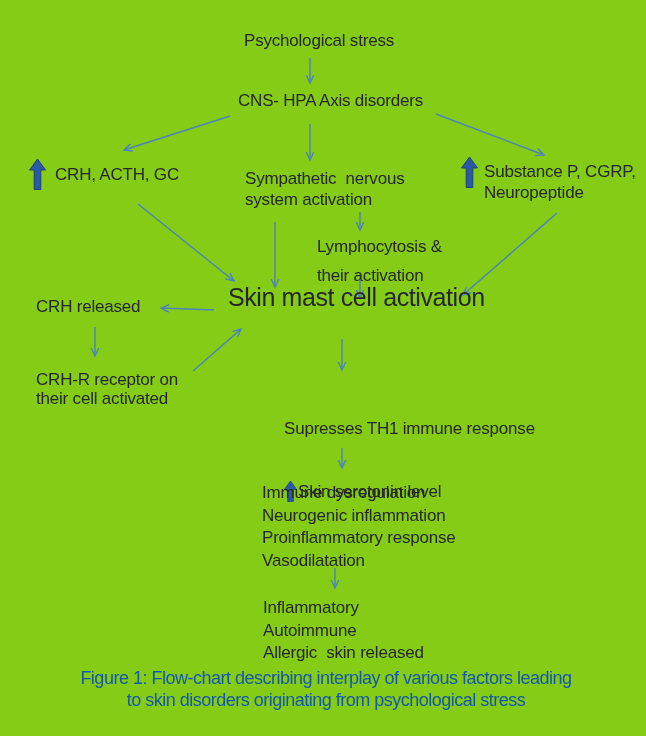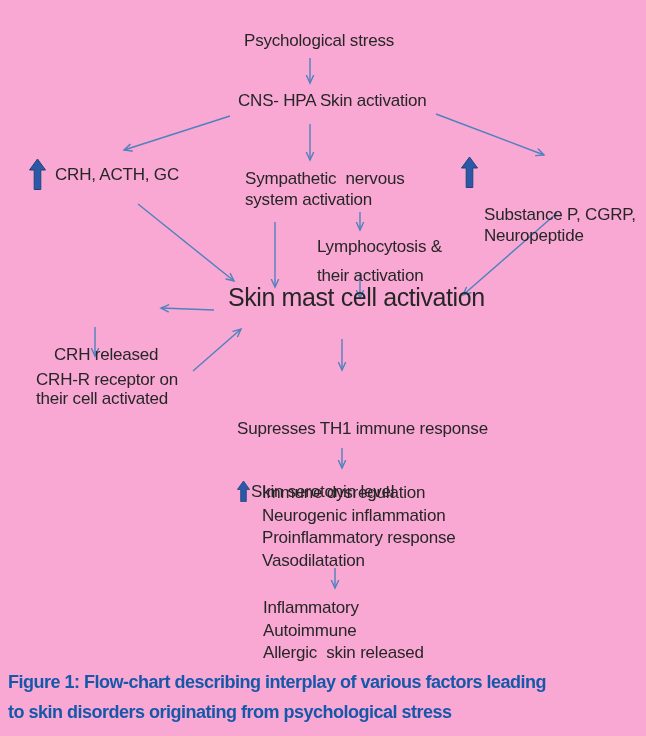--- a/index.html
+++ b/index.html
@@ -1,38 +1,38 @@
 <!DOCTYPE html>
 <html><head>
 <meta charset="utf-8">
 <style>
   html,body{margin:0;padding:0;background:#fff;}
-  .fig{position:relative;width:646px;height:736px;background:#f9a8d4;overflow:hidden;
+  .fig{position:relative;width:646px;height:736px;background:#84cc16;overflow:hidden;
        font-family:"Liberation Sans",sans-serif;color:#262626;}
   .arrows{position:absolute;left:0;top:0;pointer-events:none;}
   .node{position:absolute;font-size:17px;line-height:21px;white-space:pre-wrap;letter-spacing:-0.2px;}
   .blockarrow{position:absolute;}
   #n-psych{left:244px;top:30px;}
   #n-cns{left:238px;top:90px;}
   #n-crhacth{left:55px;top:164px;}
   #n-symp{left:245px;top:168px;line-height:21px;}
-  #n-subst{left:484px;top:161px;line-height:21px;margin-top:43px;}
+  #n-subst{left:484px;top:161px;line-height:21px;}
   #n-lymph{left:317px;top:232px;line-height:29px;}
-  #n-crhrel{left:54px;top:296px;margin-top:48px;}
+  #n-crhrel{left:36px;top:296px;}
   #n-skinmast{left:228px;top:287px;font-size:25px;letter-spacing:-0.4px;}
   #n-crhr{left:36px;top:370px;line-height:19px;}
   #n-th{left:237px;top:376px;}
-  #n-th .line{line-height:21px;font-size:17px;letter-spacing:-0.2px;}
+  #n-th .line{line-height:21px;font-size:17px;letter-spacing:-0.2px;margin-left:47px;}
   #n-th .third{display:flex;align-items:center;gap:1px;height:21px;}
   #n-effects{left:262px;top:474px;line-height:22.5px;margin-top:8px;}
   #n-disorders{left:263px;top:597px;line-height:22.5px;}
   #b1{left:29px;top:159px;}
   #b2{left:461px;top:157px;}
-  .caption{position:absolute;left:8px;top:667px;width:636px;font-size:18px;line-height:30px;
-           font-weight:bold;color:#1558aa;white-space:pre-wrap;letter-spacing:-0.5px;}
+  .caption{position:absolute;left:8px;top:667px;width:636px;font-size:18px;line-height:22px;
+           font-weight:normal;color:#1558aa;white-space:pre-wrap;letter-spacing:-0.5px;text-align:center;}
 </style>
 </head>
 <body>
 
 <div class="fig">
 
   <svg class="arrows" width="646" height="736" viewBox="0 0 646 736" xmlns="http://www.w3.org/2000/svg">
     <defs>
       <marker id="ah" markerWidth="12" markerHeight="11" refX="8.5" refY="4.5" orient="auto" markerUnits="userSpaceOnUse">
         <path d="M1,1 L8.5,4.5 L1,8" fill="none" stroke="#4f81bd" stroke-width="1.4" stroke-linecap="round"></path>
@@ -51,21 +51,21 @@
       <line x1="214" y1="310" x2="161" y2="308" marker-end="url(#ah)"></line>
       <line x1="95" y1="327" x2="95" y2="356" marker-end="url(#ah)"></line>
       <line x1="193" y1="371" x2="241" y2="329" marker-end="url(#ah)"></line>
       <line x1="342" y1="339" x2="342" y2="370" marker-end="url(#ah)"></line>
       <line x1="342" y1="448" x2="342" y2="468" marker-end="url(#ah)"></line>
       <line x1="335" y1="568" x2="335" y2="588" marker-end="url(#ah)"></line>
     </g>
   </svg>
 
   <div class="node" id="n-psych">Psychological stress</div>
-  <div class="node" id="n-cns">CNS- HPA Skin activation</div>
+  <div class="node" id="n-cns">CNS- HPA Axis disorders</div>
 
   <span class="blockarrow" id="b1">
     <svg width="17" height="31" viewBox="0 0 17 31">
       <polygon points="8.5,0 16.5,11 11.8,11 11.8,30.5 5.2,30.5 5.2,11 0.5,11" fill="#2b59a8" stroke="#1f4379" stroke-width="1"></polygon>
     </svg>
   </span>
   <div class="node" id="n-crhacth">CRH, ACTH, GC</div>
 
   <div class="node" id="n-symp">Sympathetic  nervous
 system activation</div>

